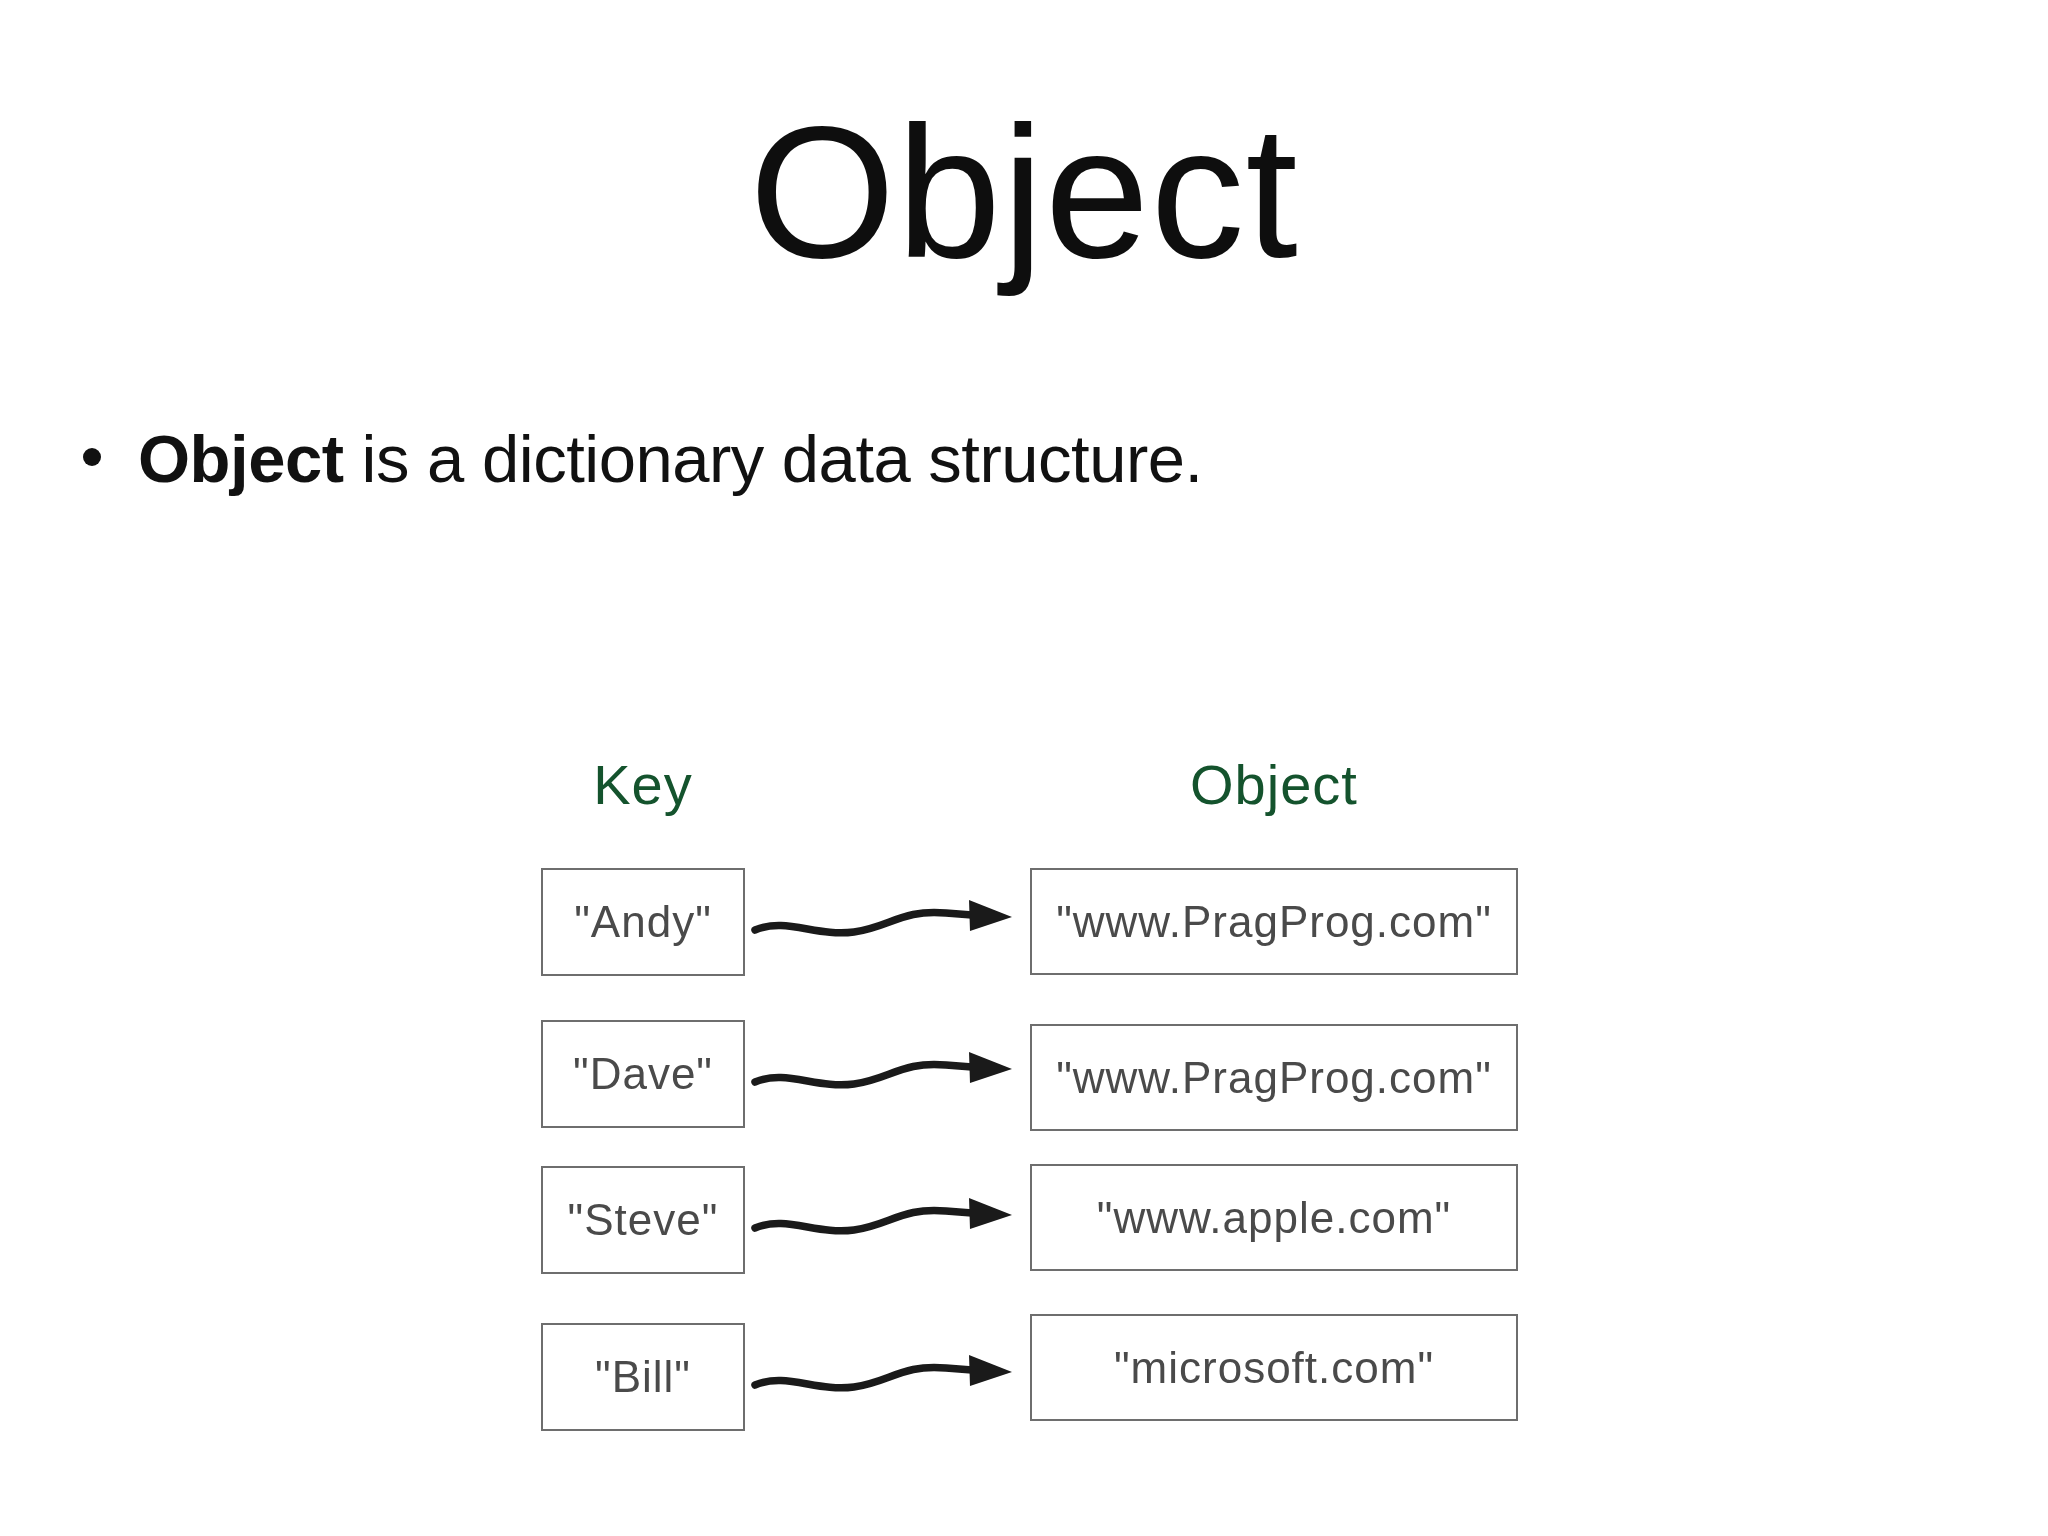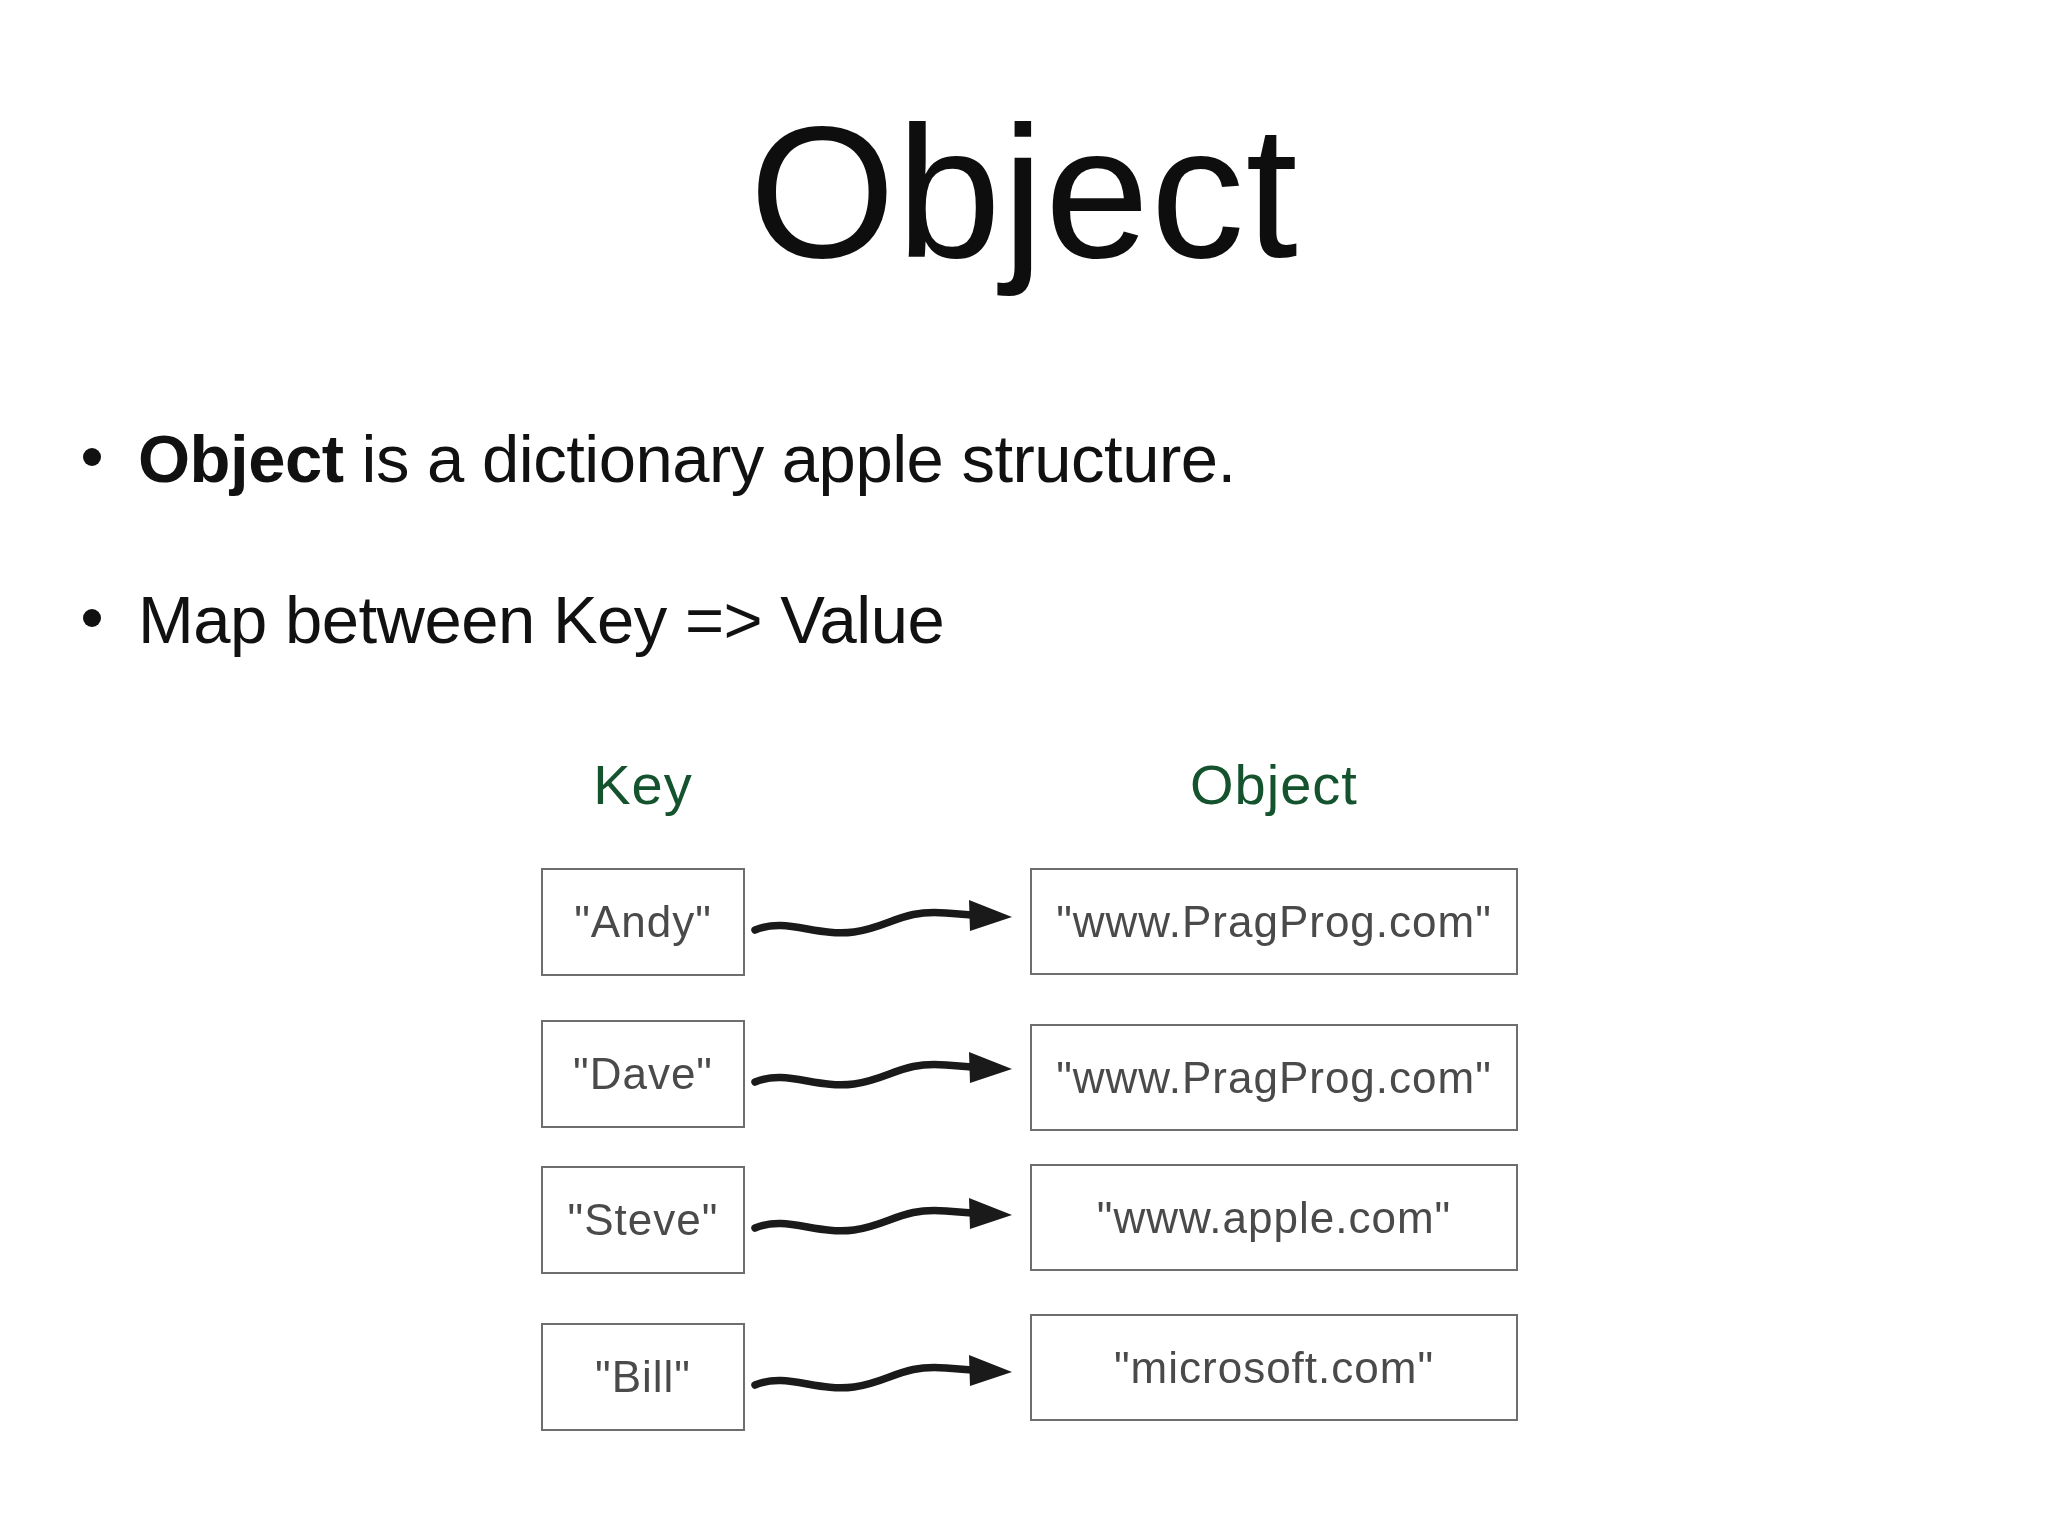--- a/index.html
+++ b/index.html
@@ -109,27 +109,23 @@
 </style>
 </head>
 <body>
 
 <div class="slide">
 
   <div class="slide-title">Object</div>
 
   <div class="bullet bullet-1">
     <span class="dot"></span>
-    <span class="text"><b>Object</b><span> is a dictionary apple structure.</span></span>
+    <span class="text"><b>Object</b><span> is a dictionary data structure.</span></span>
   </div>
 
-  <div class="bullet bullet-2">
-    <span class="dot"></span>
-    <span class="text"><b></b><span>Map between Key =&gt; Value</span></span>
-  </div>
 
   <div class="col-header key-header">Key</div>
   <div class="col-header value-header">Object</div>
 
   <div class="dbox key-box kb-1">"Andy"</div>
   <div class="arrow ar-1">
     <svg viewBox="0 0 270 80" xmlns="http://www.w3.org/2000/svg">
       <path d="M 5 50 C 36 37, 66 57, 104 52 C 140 47, 152 29, 196 33 L 222 35" fill="none" stroke="#1a1a1a" stroke-width="7.5" stroke-linecap="round"></path>
       <path d="M 219 20 L 262 37 L 220 51 Z" fill="#1a1a1a"></path>
     </svg>

